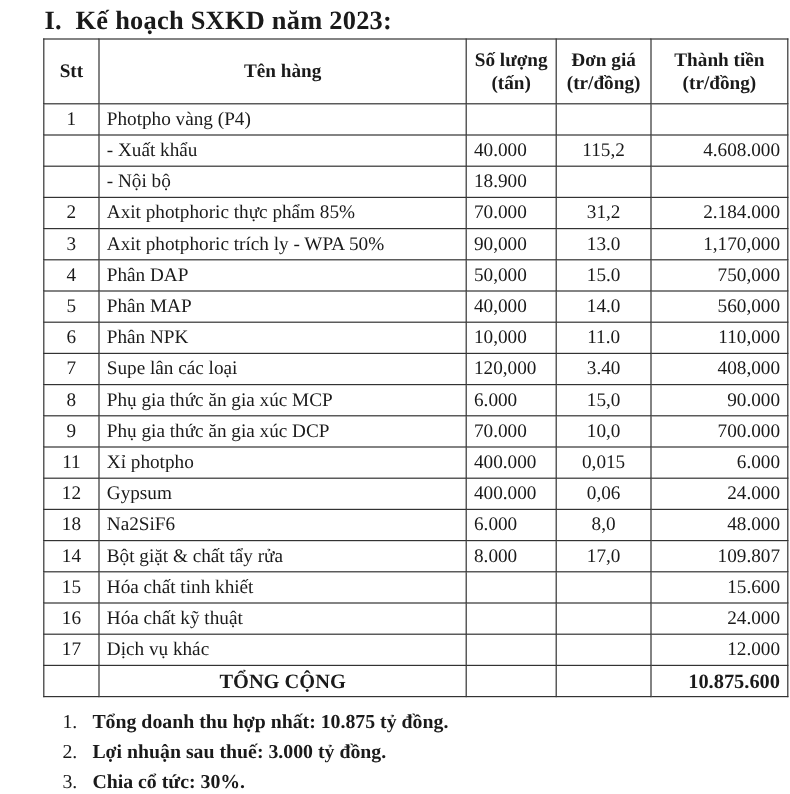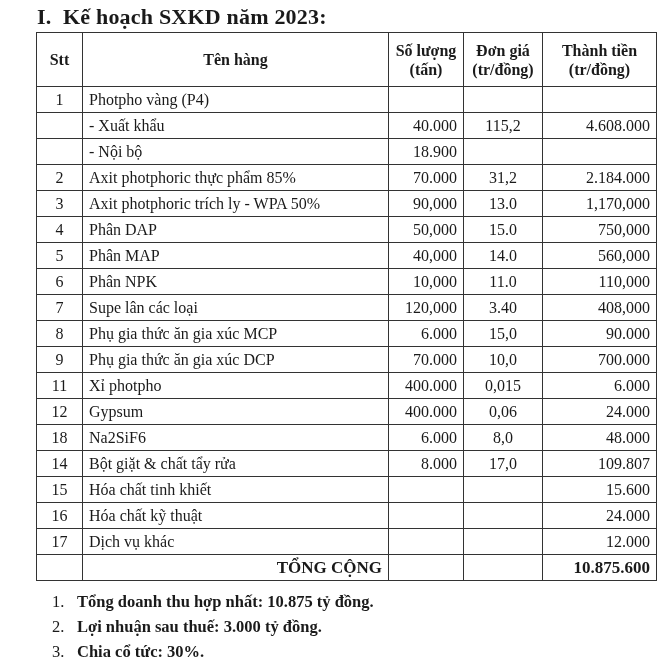--- a/index.html
+++ b/index.html
@@ -50,25 +50,25 @@
       font-size: 16px;
       padding: 2px 4px;
     }
     col.c-stt { width: 46px; }
     col.c-name { width: 306px; }
     col.c-qty { width: 75px; }
     col.c-price { width: 79px; }
     col.c-total { width: 114px; }
     td.stt { text-align: center; }
     td.name { text-align: left; padding-left: 8px; }
-    td.qty { text-align: right; padding-right: 5px; }
+    td.qty { text-align: left; padding-right: 5px; }
     td.price { text-align: center; }
     td.total { text-align: right; padding-right: 6px; }
     tr.total-row td { font-weight: bold; }
-    tr.total-row td.name { text-align: right; font-size: 17px; margin-left: 20px; }
+    tr.total-row td.name { text-align: center; font-size: 17px; margin-left: 20px; }
     tr.total-row td.total { font-size: 17px; margin-left: 36px; }
     ol.notes {
       position: absolute;
       left: 52px;
       top: 589px;
       margin: 0;
       padding: 0;
       list-style: none;
       font-size: 16.5px;
     }

